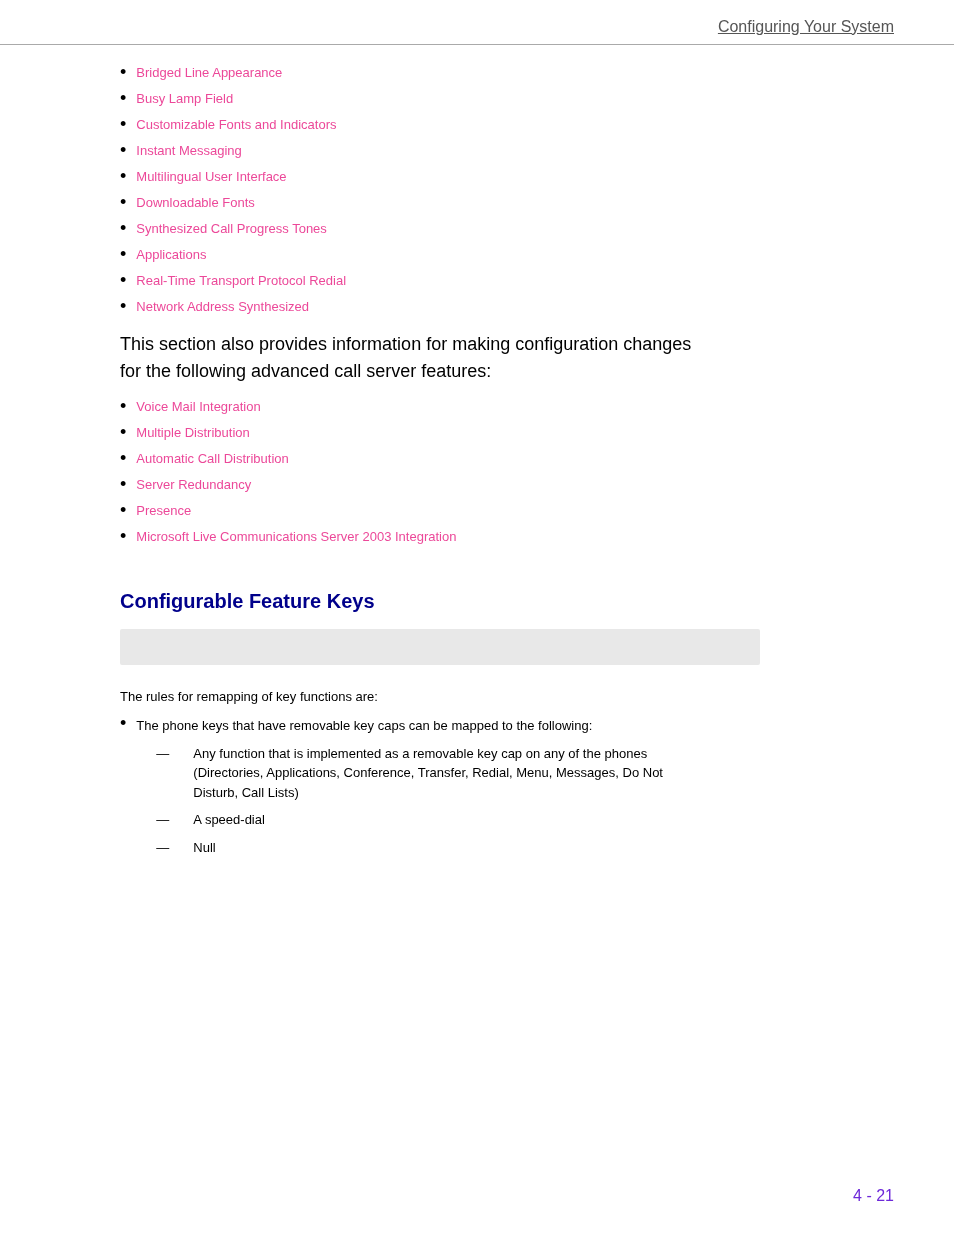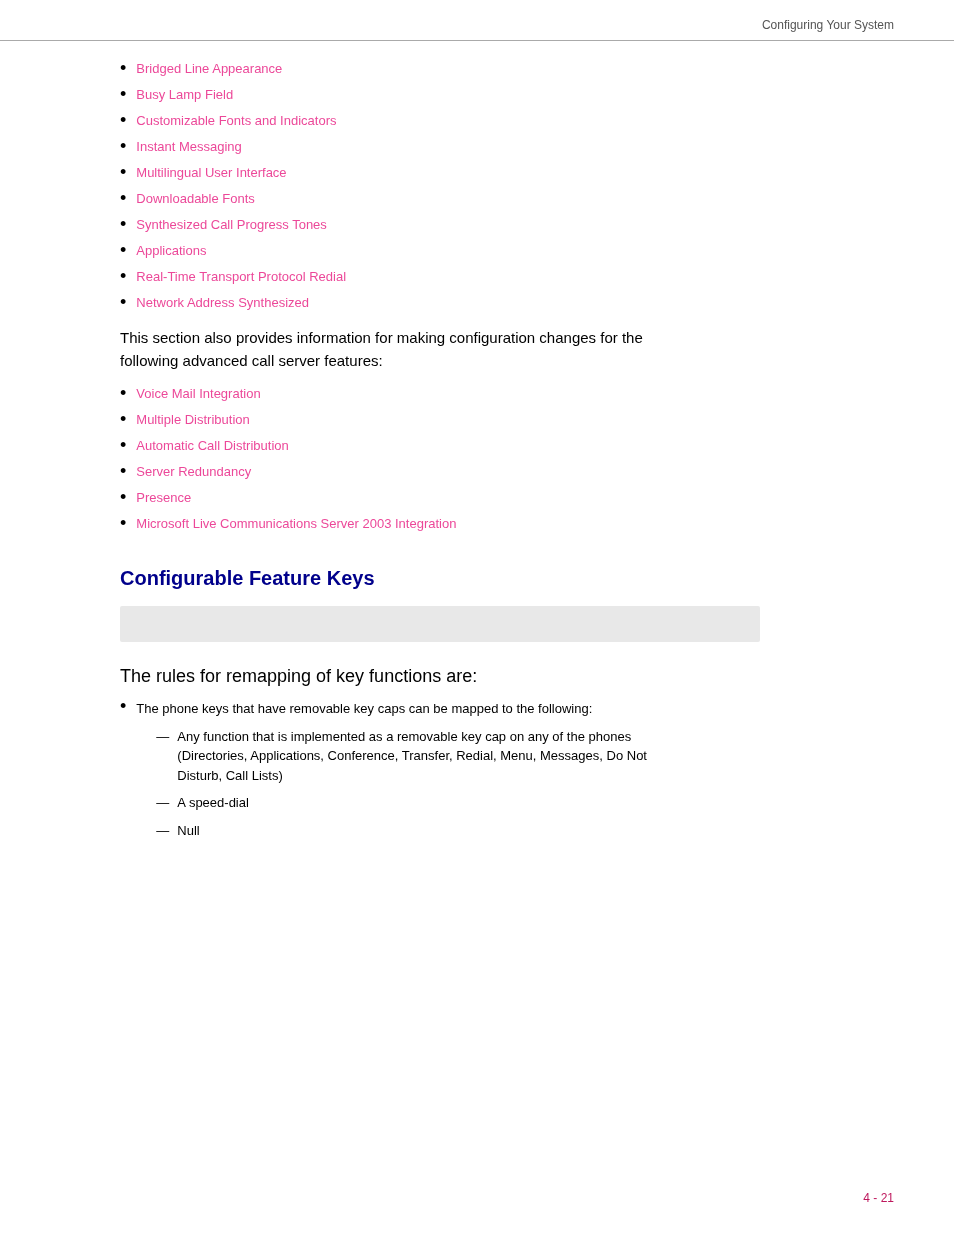--- a/index.html
+++ b/index.html
@@ -21,22 +21,23 @@
 
     .header {
       border-bottom: 1.5px solid #aaa;
       padding: 18px 60px 8px 60px;
       display: flex;
       justify-content: flex-end;
       align-items: center;
     }
 
     .header-title {
-      font-size: 12px;
+      font-size: 16px;
       color: #555;
+      text-decoration: underline;
     }
 
     .content {
       padding: 20px 60px 40px 120px;
     }
 
     .bullet-list {
       list-style: none;
       margin: 0;
       padding: 0;
@@ -58,44 +59,44 @@
     }
 
     .link {
       color: #ec4899;
       text-decoration: none;
       cursor: pointer;
     }
 
     .section-text {
       margin: 16px 0 14px 0;
-      font-size: 15px;
+      font-size: 18px;
       line-height: 1.5;
       max-width: 580px;
     }
 
     .section-heading {
       color: #00008B;
       font-size: 20px;
       font-weight: bold;
-      margin-top: 35px;
+      margin-top: 45px;
       margin-bottom: 16px;
     }
 
     .gray-box {
       background: #e8e8e8;
       height: 36px;
       width: 640px;
       margin: 16px 0;
       border-radius: 2px;
     }
 
     .rules-text {
       margin: 24px 0 12px 0;
-      font-size: 18px;
+      font-size: 13px;
     }
 
     .sub-bullet-list {
       list-style: none;
       padding: 0;
       margin: 0;
     }
 
     .sub-bullet-list > li {
       display: flex;
@@ -129,28 +130,29 @@
 
     .dash {
       margin-right: 8px;
       font-size: 13px;
       color: #000;
     }
 
     .dash-text {
       max-width: 500px;
       line-height: 1.5;
+      margin-left: 16px;
     }
 
     .page-number {
       position: absolute;
       bottom: 30px;
       right: 60px;
-      font-size: 12px;
-      color: #be185d;
+      font-size: 16px;
+      color: #6d28d9;
     }
   </style>
 </head>
 <body>
 
 <div class="page">
 
   <div class="header">
     <span class="header-title">Configuring Your System</span>
   </div>

